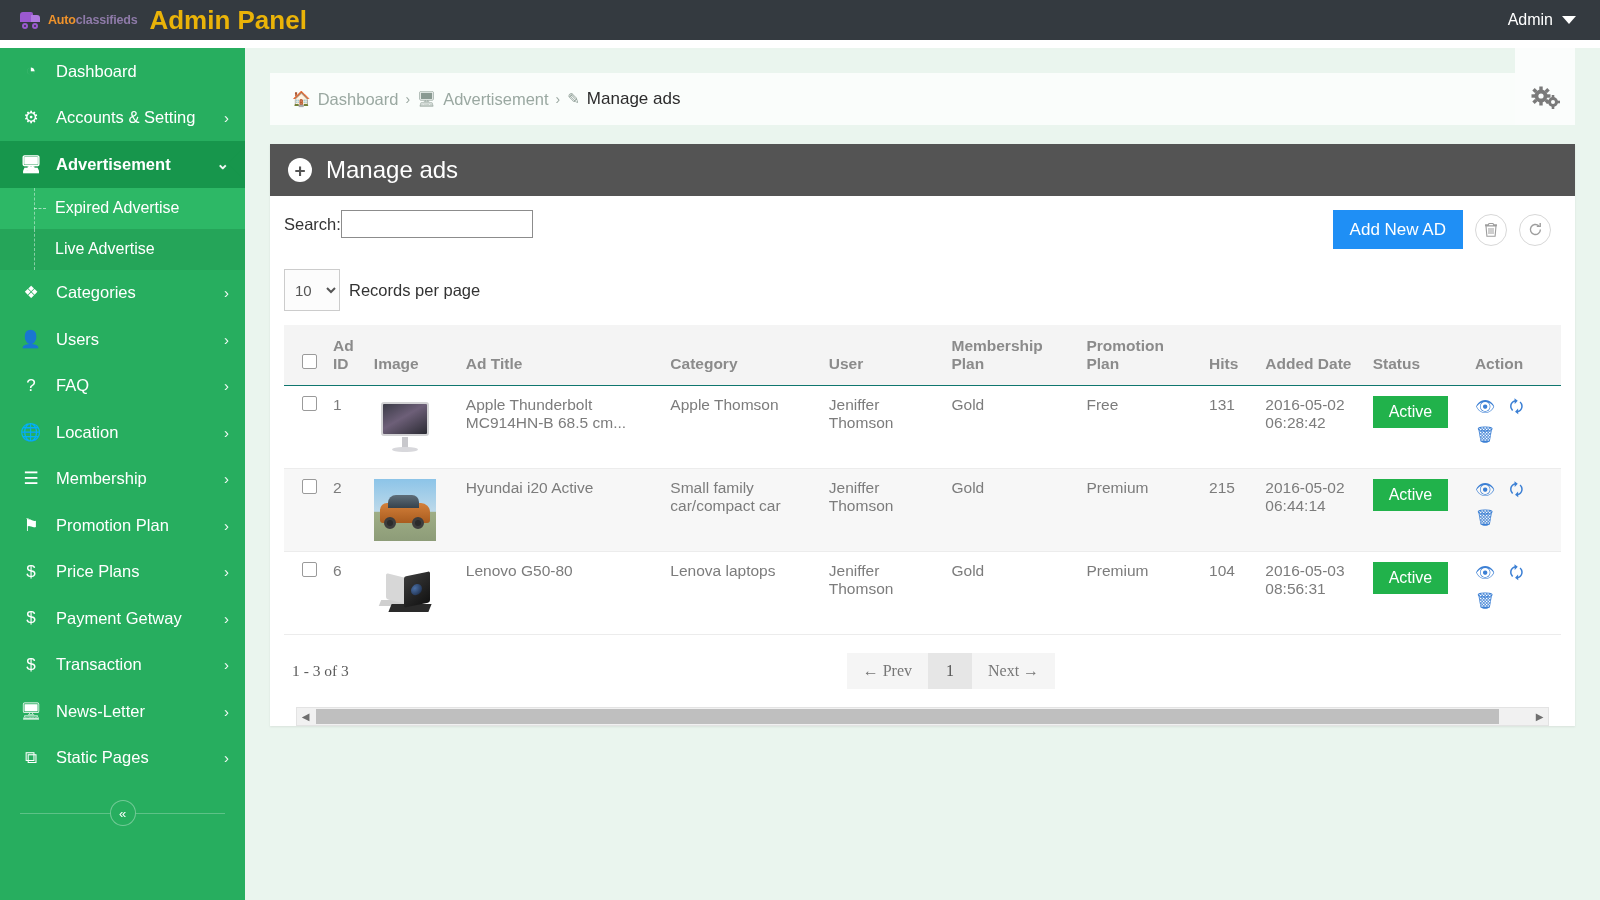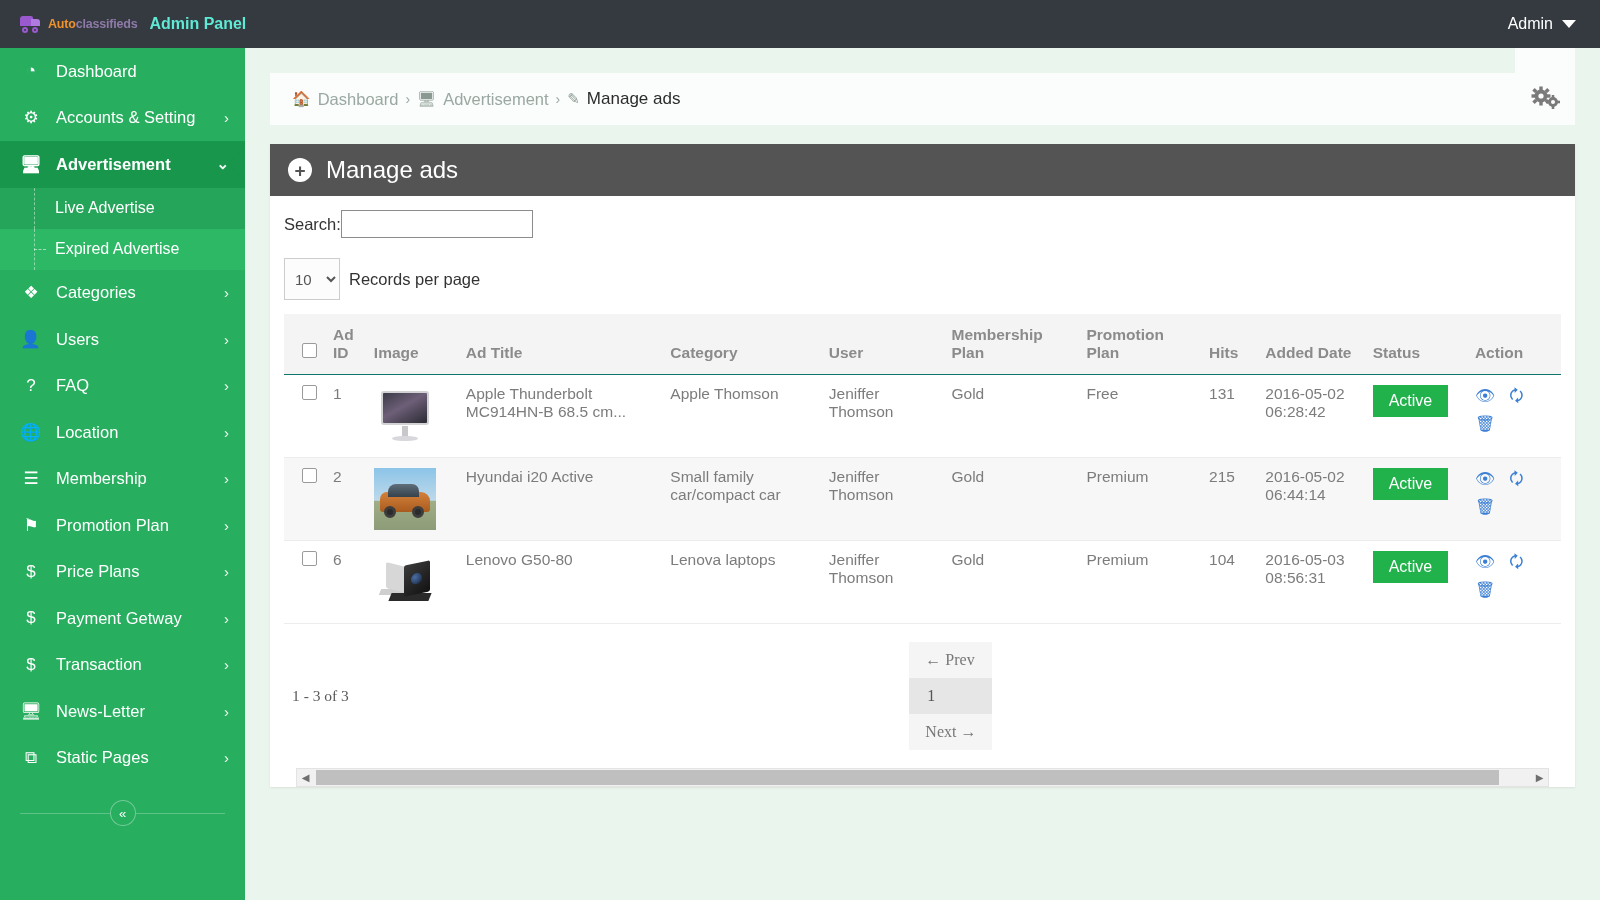--- a/index.html
+++ b/index.html
@@ -3,21 +3,21 @@
 <meta charset="utf-8">
 <style>
   * { box-sizing: border-box; margin: 0; padding: 0; }
   html, body {
     width: 1600px; height: 900px;
     font-family: "Liberation Sans", sans-serif;
     background: #ffffff; overflow: hidden;
   }
   
   .topbar {
-    position: absolute; top: 0; left: 0; width: 1600px; height: 48px;
+    position: absolute; top: 0; left: 0; width: 1600px; height: 40px;
     background: #343a40; display: flex; align-items: center;
   }
   .brand {
     width: 245px; height: 48px; display: flex; align-items: center;
     padding-left: 20px; gap: 6px;
   }
   .logo-truck { width: 22px; height: 18px; position: relative; flex: none; }
   .logo-truck .cab {
     position: absolute; left: 0; top: 1px; width: 13px; height: 10px;
     background: #9b59d0; border-radius: 3px 2px 0 0;
@@ -28,21 +28,21 @@
   }
   .logo-truck .w1, .logo-truck .w2 {
     position: absolute; bottom: 0; width: 6px; height: 6px;
     border: 2px solid #9b59d0; border-radius: 50%; background: #343a40;
   }
   .logo-truck .w1 { left: 2px; } .logo-truck .w2 { left: 12px; }
   .logo-text { font-size: 12.5px; font-weight: bold; letter-spacing: -0.2px; }
   .logo-text .a { color: #f0932b; }
   .logo-text .c { color: #8e7aa8; }
   .brand-title {
-    color: #5eead4; font-size: 16px; font-weight: bold; margin-left: 6px;
+    color: #eab308; font-size: 26px; font-weight: bold; margin-left: 6px;
     white-space: nowrap;
   }
   .topbar-right {
     margin-left: auto; display: flex; align-items: center; gap: 9px;
     padding-right: 24px; color: #fff; font-size: 16px;
   }
   .caret-down {
     width: 0; height: 0; border-left: 7px solid transparent;
     border-right: 7px solid transparent; border-top: 8px solid #fff;
   }
@@ -213,21 +213,21 @@
     background: radial-gradient(circle at 35% 35%, #4a6fa5, #16223a); }
   .badge-active {
     display: inline-block; background: #21b24b; color: #fff; font-size: 16px;
     padding: 8px 16px; line-height: 1;
   }
   .actions { display: flex; flex-wrap: wrap; gap: 12px 14px; width: 70px; padding-top: 3px; }
   .act-ico { color: #3b7fd4; font-size: 16px; line-height: 1; cursor: pointer; }
   
   .tbl-footer { display: flex; align-items: center; padding: 18px 8px 12px 8px; font-family: Liberation Serif, serif; }
   .count-text { font-size: 15.5px; color: #5a5a5a; }
-  .pager { margin: 0 auto; display: flex; flex-direction: column; }
+  .pager { margin: 0 auto; display: flex; }
   .pg {
     font-size: 16px; color: #777; background: #f5f5f5; padding: 9px 16px;
     cursor: pointer;
   }
   .pg.num { background: #e6e6e6; color: #555; padding: 9px 18px; }
   .hscroll {
     margin: 6px 12px 12px 12px; height: 19px; background: #f1f1f1;
     border: 1px solid #e3e3e3; display: flex; align-items: center;
   }
   .hs-arrow {
@@ -266,25 +266,25 @@
       <div class="nav-item">
         <span class="ico">⚙</span>
         <span class="label">Accounts &amp; Setting</span>
         <span class="arrow">›</span>
       </div>
       <div class="nav-item active">
         <span class="ico">🖥</span>
         <span class="label">Advertisement</span>
         <span class="arrow">⌄</span>
       </div>
+      <div class="sub-item dash">
+        <span>Expired Advertise</span>
+      </div>
       <div class="sub-item sel">
         <span>Live Advertise</span>
-      </div>
-      <div class="sub-item dash">
-        <span>Expired Advertise</span>
       </div>
       <div class="nav-item">
         <span class="ico">❖</span>
         <span class="label">Categories</span>
         <span class="arrow">›</span>
       </div>
       <div class="nav-item">
         <span class="ico">👤</span>
         <span class="label">Users</span>
         <span class="arrow">›</span>
@@ -379,20 +379,35 @@
     <div class="panel-head">
       <span class="plus-circle">+</span>
       <span class="panel-title">Manage ads</span>
     </div>
 
     <div class="panel-body">
       <div class="toolbar-row">
         <div class="search-group">
           <span class="search-label">Search:</span>
           <input class="search-input" type="text" placeholder="" style="">
+        </div>
+        <div class="toolbar-right">
+          <button class="btn-primary">Add New AD</button>
+          <span class="circle-btn">
+            <svg width="14" height="15" viewBox="0 0 14 15">
+              <path d="M2 4h10l-.9 10.2H2.9L2 4zM5 1.5h4l.6 1.2h2.8v1.1H1.6V2.7h2.8L5 1.5z" fill="none" stroke="#9d9d9d" stroke-width="1.1"></path>
+              <path d="M5 6v6M7 6v6M9 6v6" stroke="#9d9d9d" stroke-width="1"></path>
+            </svg>
+          </span>
+          <span class="circle-btn">
+            <svg width="15" height="15" viewBox="0 0 15 15">
+              <path d="M12.4 7.5a5 5 0 1 1-1.6-3.7" fill="none" stroke="#9d9d9d" stroke-width="1.4"></path>
+              <path d="M12.2 1v3.4H8.8" fill="none" stroke="#9d9d9d" stroke-width="1.4"></path>
+            </svg>
+          </span>
         </div>
       </div>
 
       <div class="perpage-row">
         <select class="perpage-select" id="perpage"><option value="10">10</option><option value="25">25</option><option value="50">50</option><option value="100">100</option></select>
         <span class="perpage-label">Records per page</span>
       </div>
 
       <table class="ads">
         <thead>

